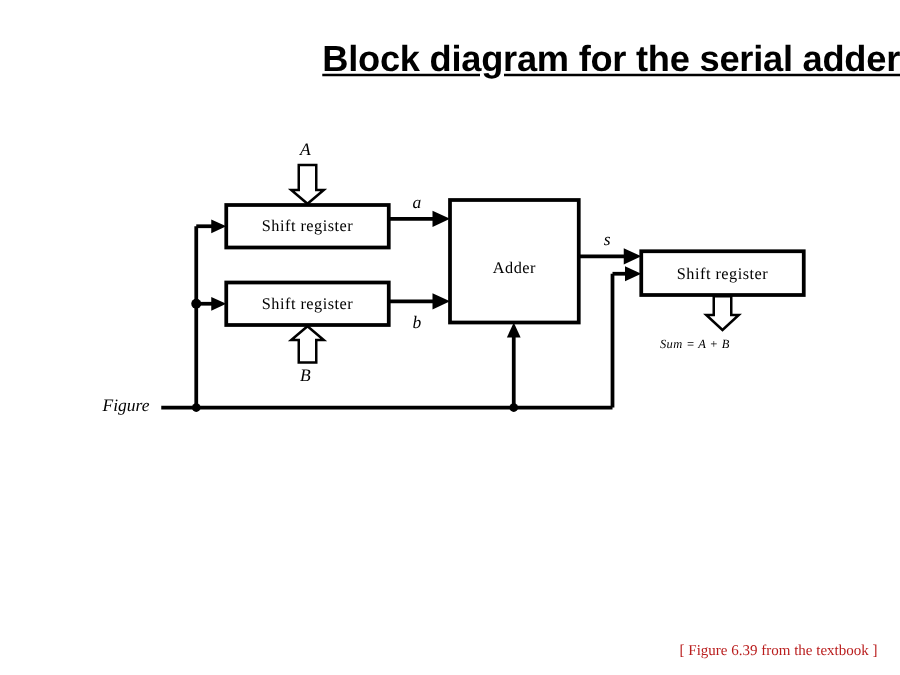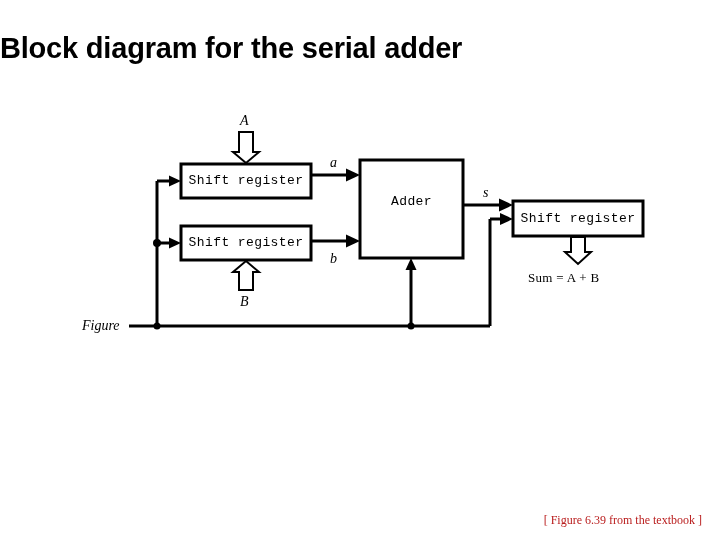--- a/index.html
+++ b/index.html
@@ -13,71 +13,73 @@
     height: 540px;
     background: #ffffff;
     overflow: hidden;
     font-family: "Liberation Serif", serif;
   }
   #title {
     position: absolute;
     left: 0;
     top: 32px;
     width: 720px;
-    text-align: left;
+    text-align: right;
     font-family: "Liberation Sans", sans-serif;
     font-weight: bold;
     font-size: 29px;
     letter-spacing: -0.2px;
     color: #000000;
     white-space: nowrap;
+    text-decoration: underline;
   }
   #canvas {
     position: absolute;
     left: 0;
     top: 0;
   }
   .blk-label {
     position: absolute;
-    font-family: Liberation Mono, monospace;
+    font-family: Liberation Serif, serif;
     font-size: 13px;
     color: #000000;
     text-align: center;
     letter-spacing: 0.4px;
     white-space: nowrap;
   }
   .sig-label {
     position: absolute;
     font-family: "Liberation Serif", serif;
     font-style: italic;
     font-size: 14px;
     color: #000000;
     white-space: nowrap;
   }
   .plain-label {
     position: absolute;
     font-family: "Liberation Serif", serif;
-    font-size: 13px;
+    font-size: 10px;
     color: #000000;
     white-space: nowrap;
     letter-spacing: 0.3px;
+    font-style: italic;
   }
   #footer {
     position: absolute;
     right: 18px;
     bottom: 12px;
     font-family: "Liberation Serif", serif;
     font-size: 12px;
     color: #b91c1c;
     white-space: nowrap;
   }
   #sr1-label { left: 181px; top: 173px; width: 130px; }
   #sr2-label { left: 181px; top: 235px; width: 130px; }
   #sr3-label { left: 513px; top: 211px; width: 130px; }
-  #fsm-label-1 { left: 360px; top: 194px; width: 103px; }
+  #fsm-label-1 { left: 360px; top: 206px; width: 103px; }
   #fsm-label-2 { left: 360px; top: 212px; width: 103px; }
   #lbl-A { left: 240px; top: 113px; }
   #lbl-B { left: 240px; top: 294px; }
   #lbl-a { left: 330px; top: 155px; }
   #lbl-b { left: 330px; top: 251px; }
   #lbl-s { left: 483px; top: 185px; }
   #lbl-clock { left: 82px; top: 318px; font-style: italic; font-size: 14px; }
   #lbl-sum { left: 528px; top: 270px; }
 </style>
 </head>

